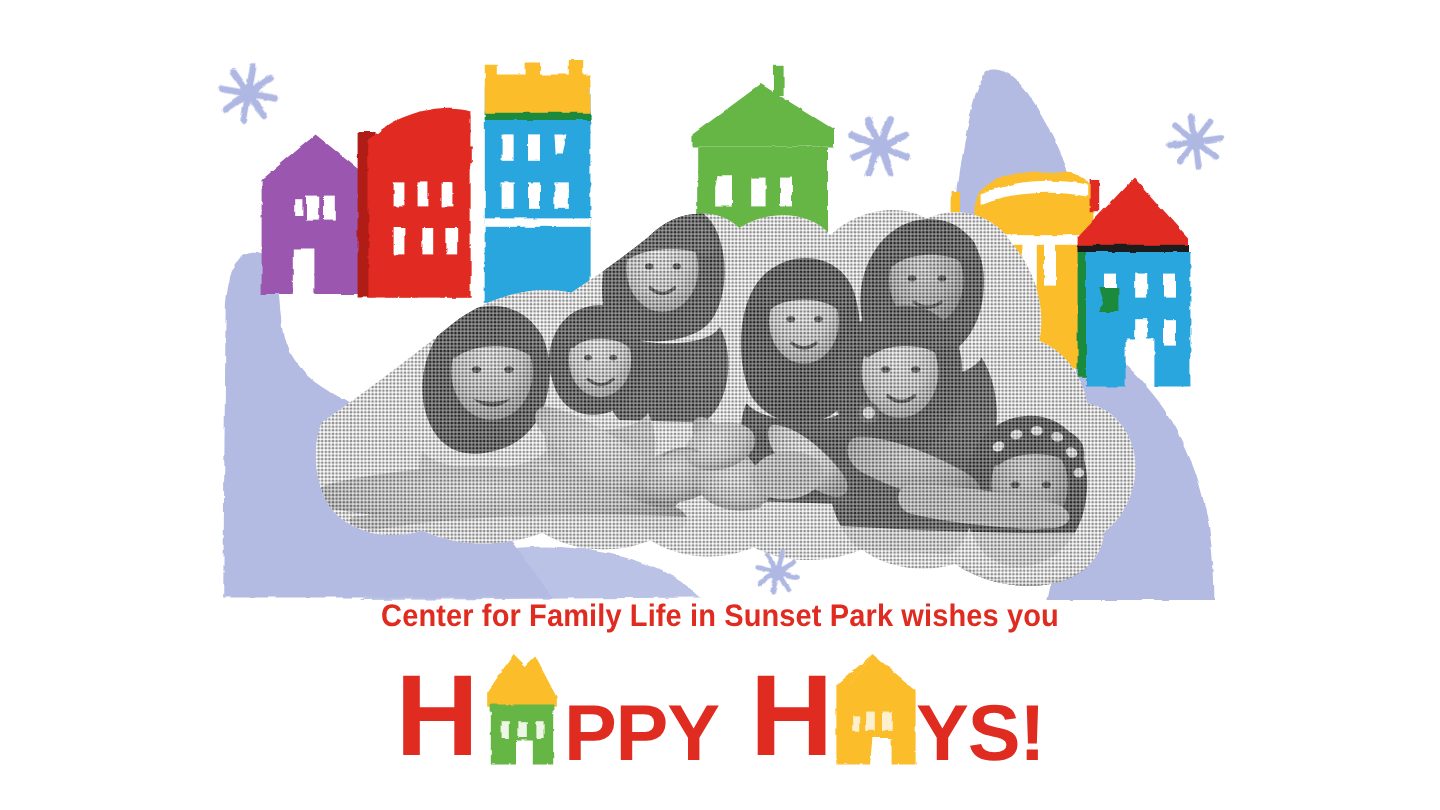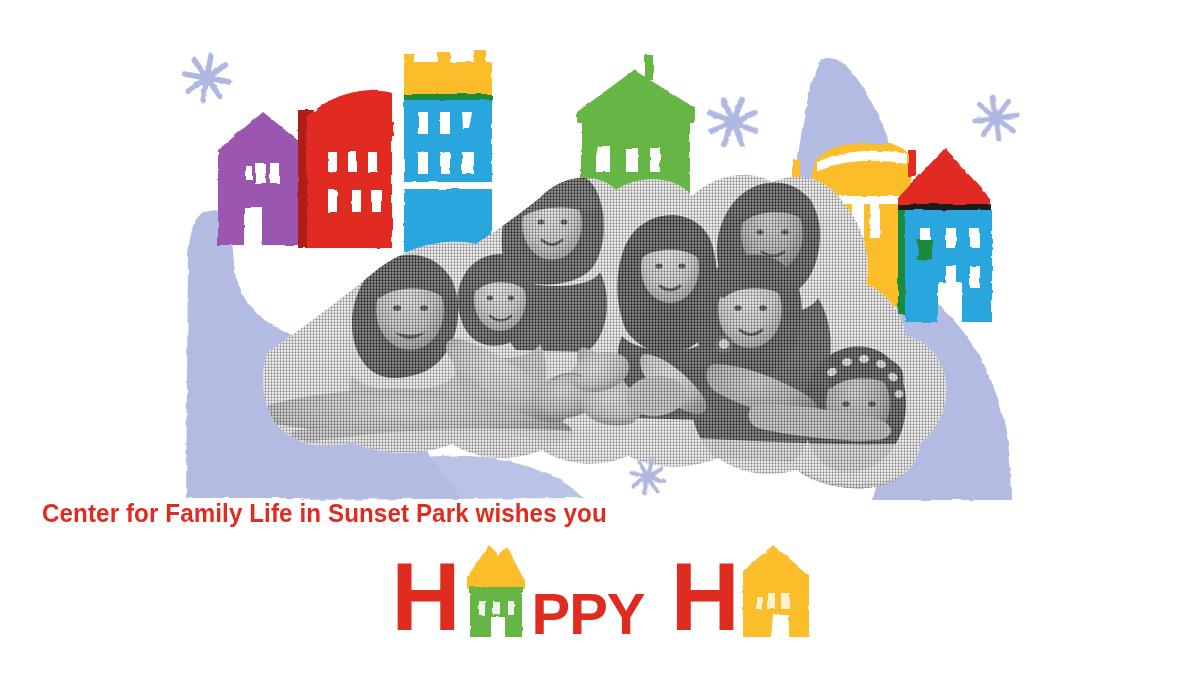--- a/index.html
+++ b/index.html
@@ -3,39 +3,39 @@
 <meta charset="utf-8">
 <style>
   html,body{margin:0;padding:0;background:#fff;}
   body{width:1200px;height:675px;overflow:hidden;
        font-family:"Liberation Sans",sans-serif;}
   #card{position:relative;width:1200px;height:675px;background:#ffffff;overflow:hidden;}
   .layer{position:absolute;left:0;top:0;width:1200px;height:675px;}
   svg.layer{display:block;}
 
   
-  #textblock{position:absolute;left:0;top:498px;width:1200px;}
+  #textblock{position:absolute;left:0;top:498px;width:1200px;text-align:center;}
   #tagline{
     font-family:"Liberation Sans Narrow","Liberation Sans",sans-serif;
     font-weight:bold;font-size:26px;letter-spacing:.1px;
     transform:scaleX(.93);transform-origin:center;
     white-space:nowrap;line-height:30px;margin:0;
   }
   #headline{
     position:relative;height:105px;margin-top:6px;
     display:flex;align-items:flex-end;justify-content:center;
     white-space:nowrap;
   }
   .hl{
     font-family:"Liberation Sans",sans-serif;
     font-weight:bold;line-height:.88;
     letter-spacing:-1px;display:inline-block;
   }
   .hl.cap{font-size:96px;}
-  .hl.sm{font-size:58px;}
+  .hl.sm{font-size:66px;}
   .gap{display:inline-block;width:26px;}
   .houseglyph{display:inline-block;position:relative;vertical-align:bottom;}
   .houseglyph svg{display:block;}
 </style>
 </head>
 <body>
 
 <div id="card" style="background: rgb(255, 255, 255);">
 
   <svg class="layer" viewBox="0 0 1200 675" xmlns="http://www.w3.org/2000/svg">
@@ -378,16 +378,17 @@
           <g filter="url(#rough2)">
             <path d="M40,4 L76,34 L76,96 L56,96 L56,74 L40,74 L38,96 L10,96 L10,44 Z" fill="#FBBE2A"></path>
             <path d="M40,4 L12,42 L10,44 L10,30 Z" fill="#FBBE2A"></path>
             <rect x="34" y="52" width="8" height="16" fill="#fdf0cf"></rect>
             <rect x="48" y="52" width="9" height="16" fill="#fdf0cf"></rect>
             <rect x="24" y="56" width="5" height="12" fill="#fdf0cf"></rect>
           </g>
         </svg>
       </span>
 
+      <span class="hl sm" style="color: rgb(224, 43, 32);">YS!</span>
     </div>
   </div>
 
 </div>
 
 </body></html>

